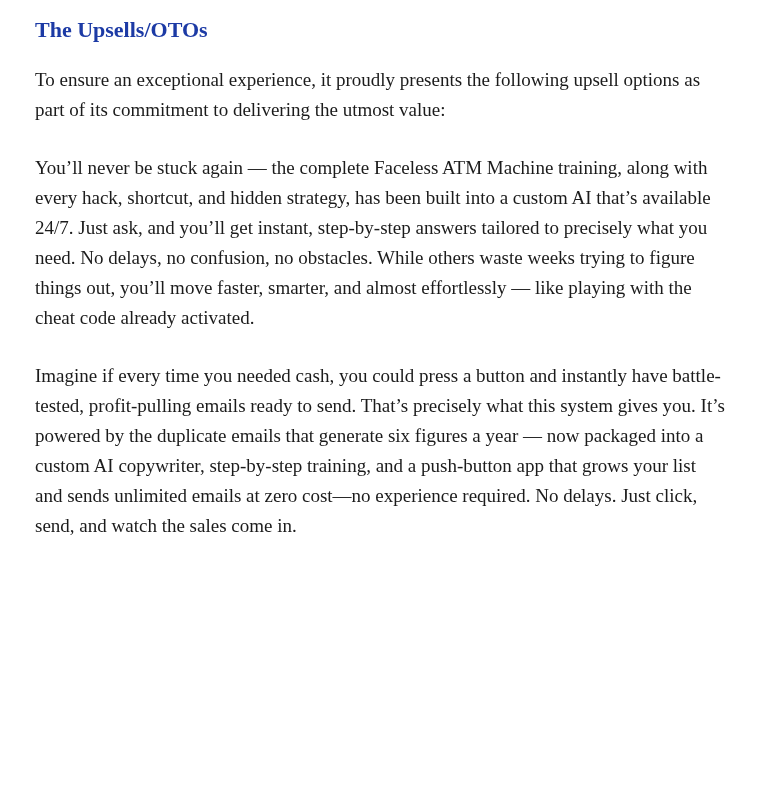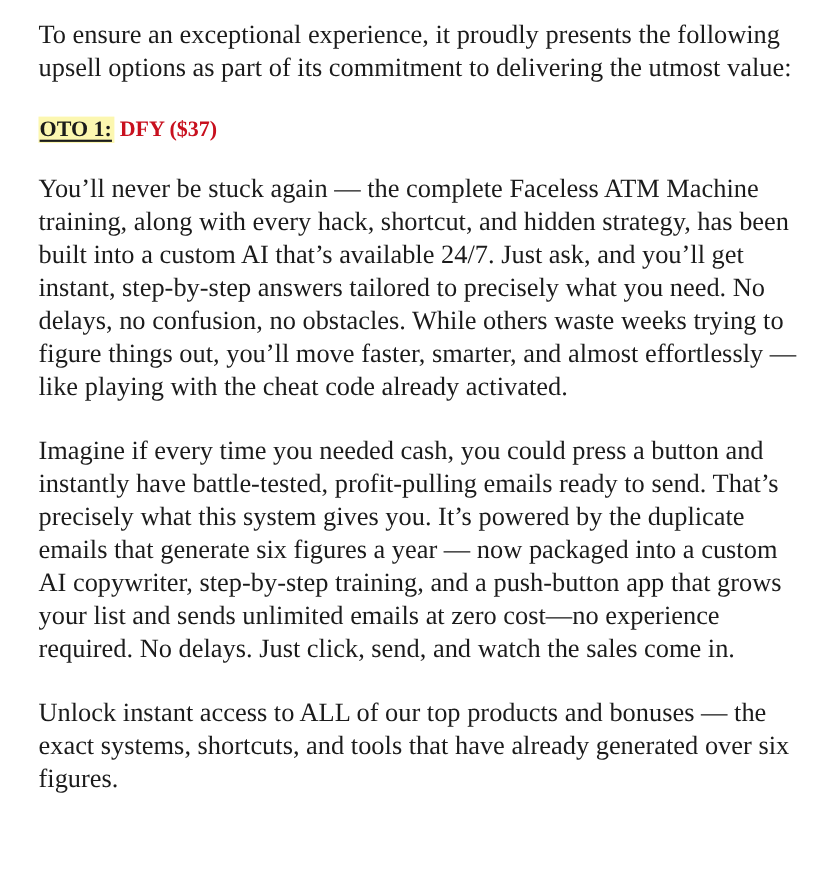--- a/index.html
+++ b/index.html
@@ -16,21 +16,21 @@
     padding: 17px 34px 10px 35px;
   }
   .doc-title {
     font-size: 22px;
     font-weight: bold;
     color: #1c3aa5;
     margin: 0 0 22px 0;
     line-height: 1.2;
   }
   p.body-text {
-    font-size: 24px;
+    font-size: 19px;
     line-height: 30px;
     margin: 0 0 28px 0;
     color: #1b1b1b;
   }
   .oto-heading {
     font-size: 20px;
     font-weight: bold;
     line-height: 1.3;
     margin: 0 0 26px 0;
   }
@@ -44,29 +44,28 @@
   }
   .oto-title {
     color: #c8101e;
   }
 </style>
 </head>
 <body>
 
 <div class="page">
 
+  <h1 class="doc-title">The Upsells/OTOs</h1>
 
   <p class="body-text">To ensure an exceptional experience, it proudly presents the following upsell options as part of its commitment to delivering the utmost value:</p>
 
   <section>
-    <h2 class="oto-heading"><span class="oto-label">OTO 1:</span> <span class="oto-title">DFY ($37)</span></h2>
     <p class="body-text">You’ll never be stuck again — the complete Faceless ATM Machine training, along with every hack, shortcut, and hidden strategy, has been built into a custom AI that’s available 24/7. Just ask, and you’ll get instant, step-by-step answers tailored to precisely what you need. No delays, no confusion, no obstacles. While others waste weeks trying to figure things out, you’ll move faster, smarter, and almost effortlessly — like playing with the cheat code already activated.</p>
   </section>
 
   <section>
     <p class="body-text">Imagine if every time you needed cash, you could press a button and instantly have battle-tested, profit-pulling emails ready to send. That’s precisely what this system gives you. It’s powered by the duplicate emails that generate six figures a year — now packaged into a custom AI copywriter, step-by-step training, and a push-button app that grows your list and sends unlimited emails at zero cost—no experience required. No delays. Just click, send, and watch the sales come in.</p>
   </section>
 
   <section>
-    <p class="body-text">Unlock instant access to ALL of our top products and bonuses — the exact systems, shortcuts, and tools that have already generated over six figures.</p>
   </section>
 
 </div>
 
 </body></html>

